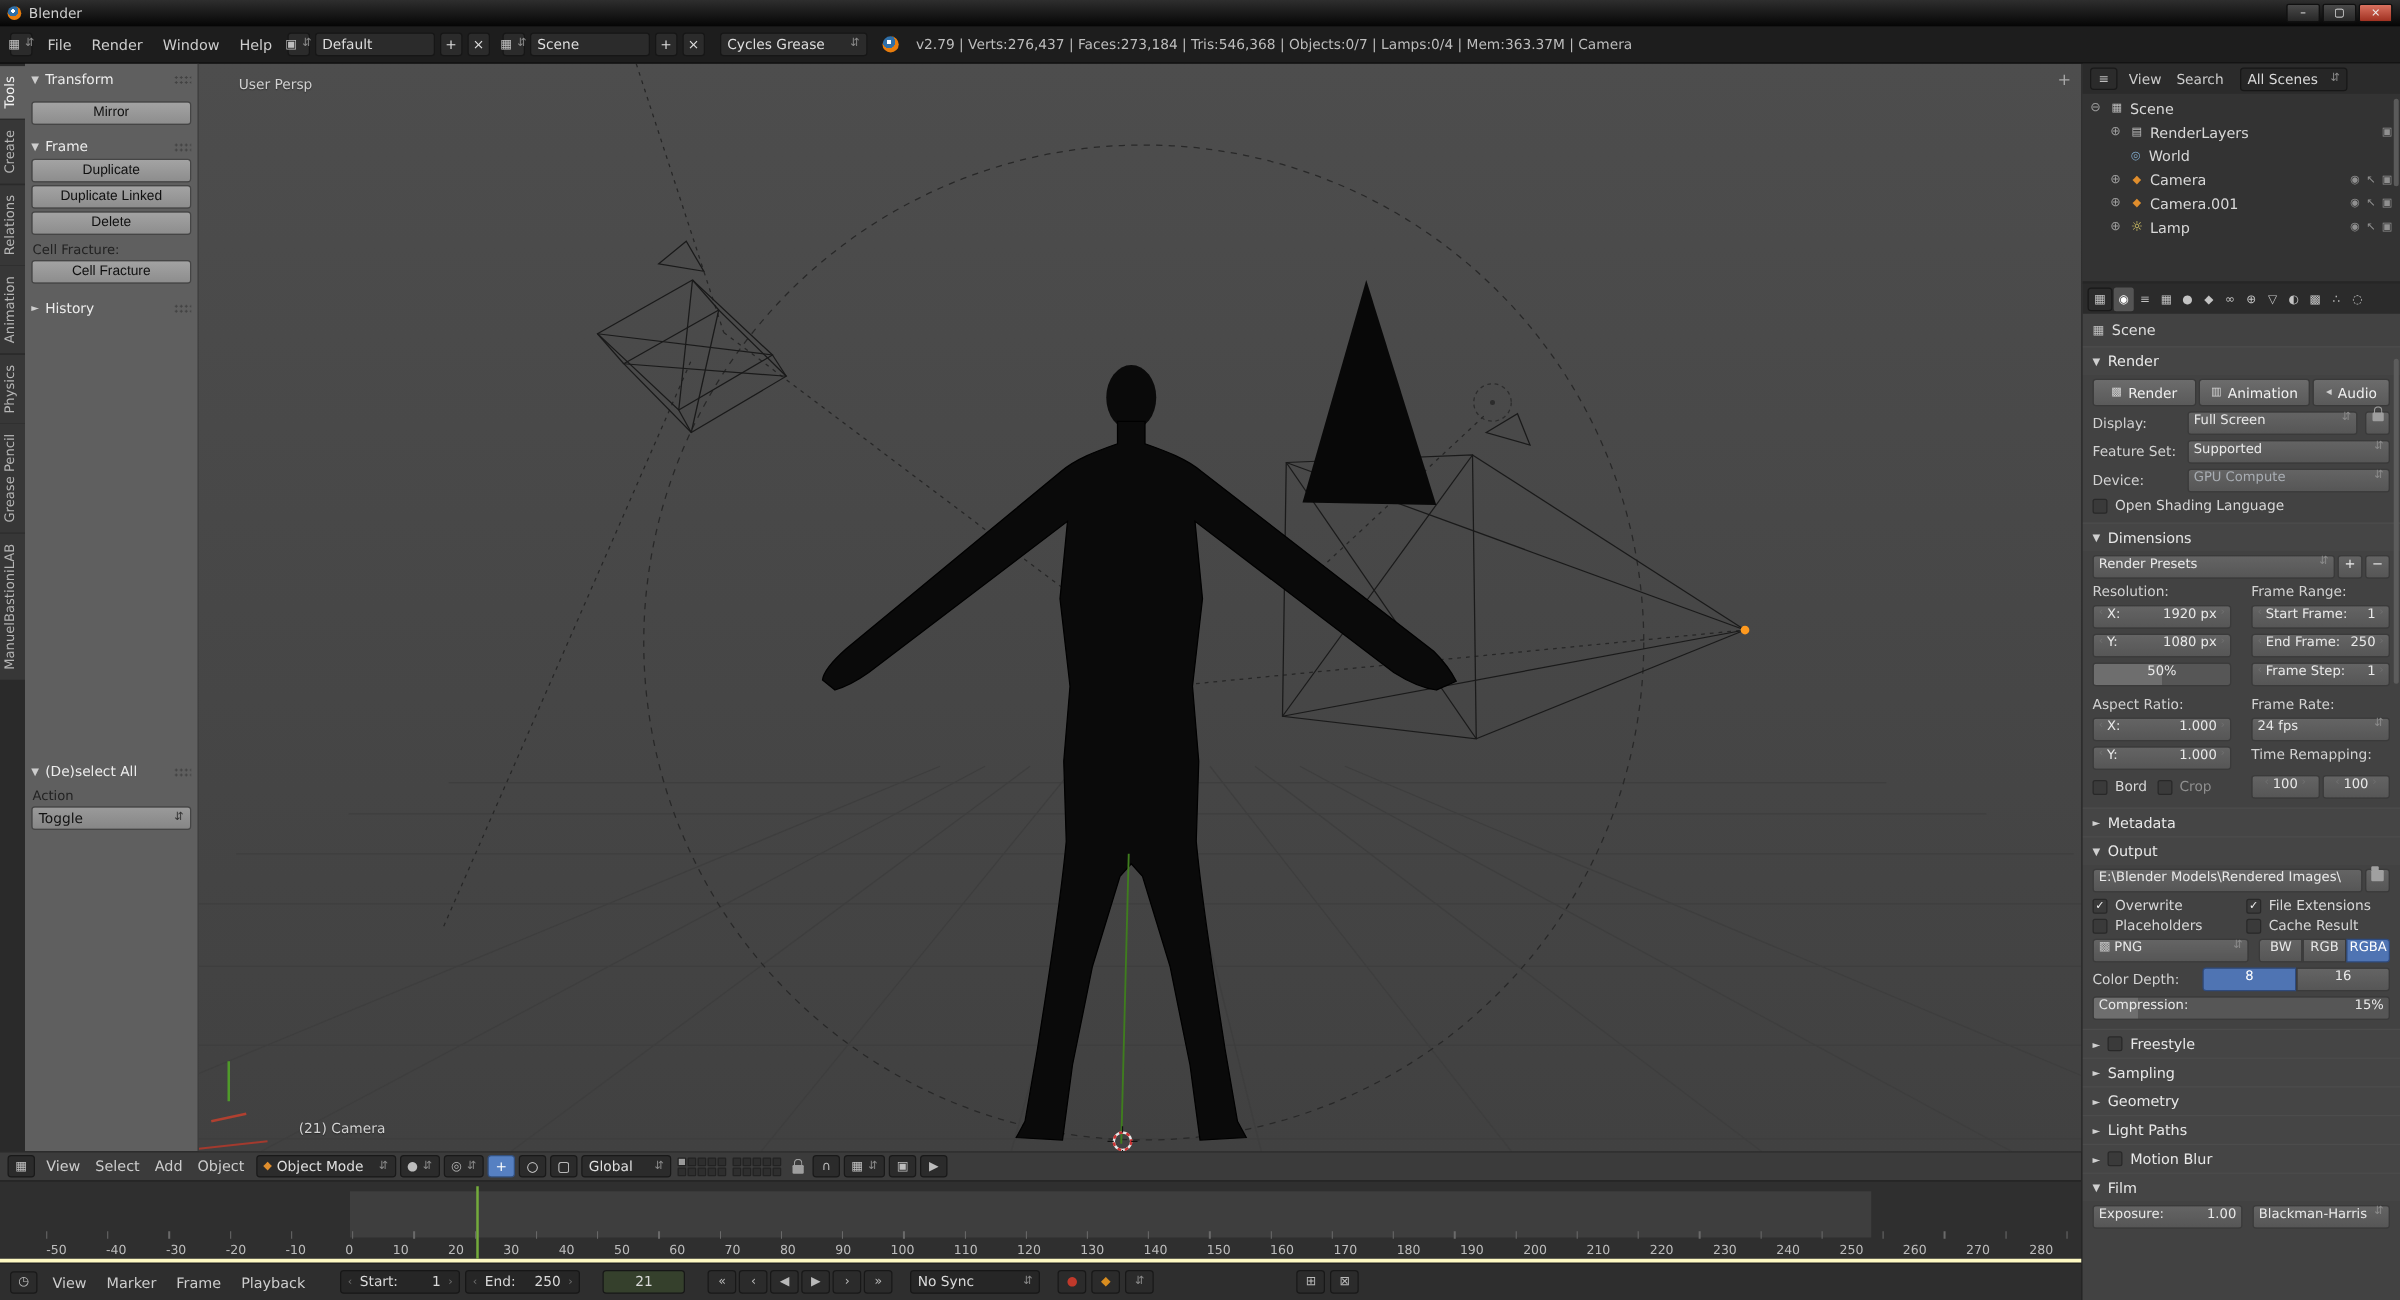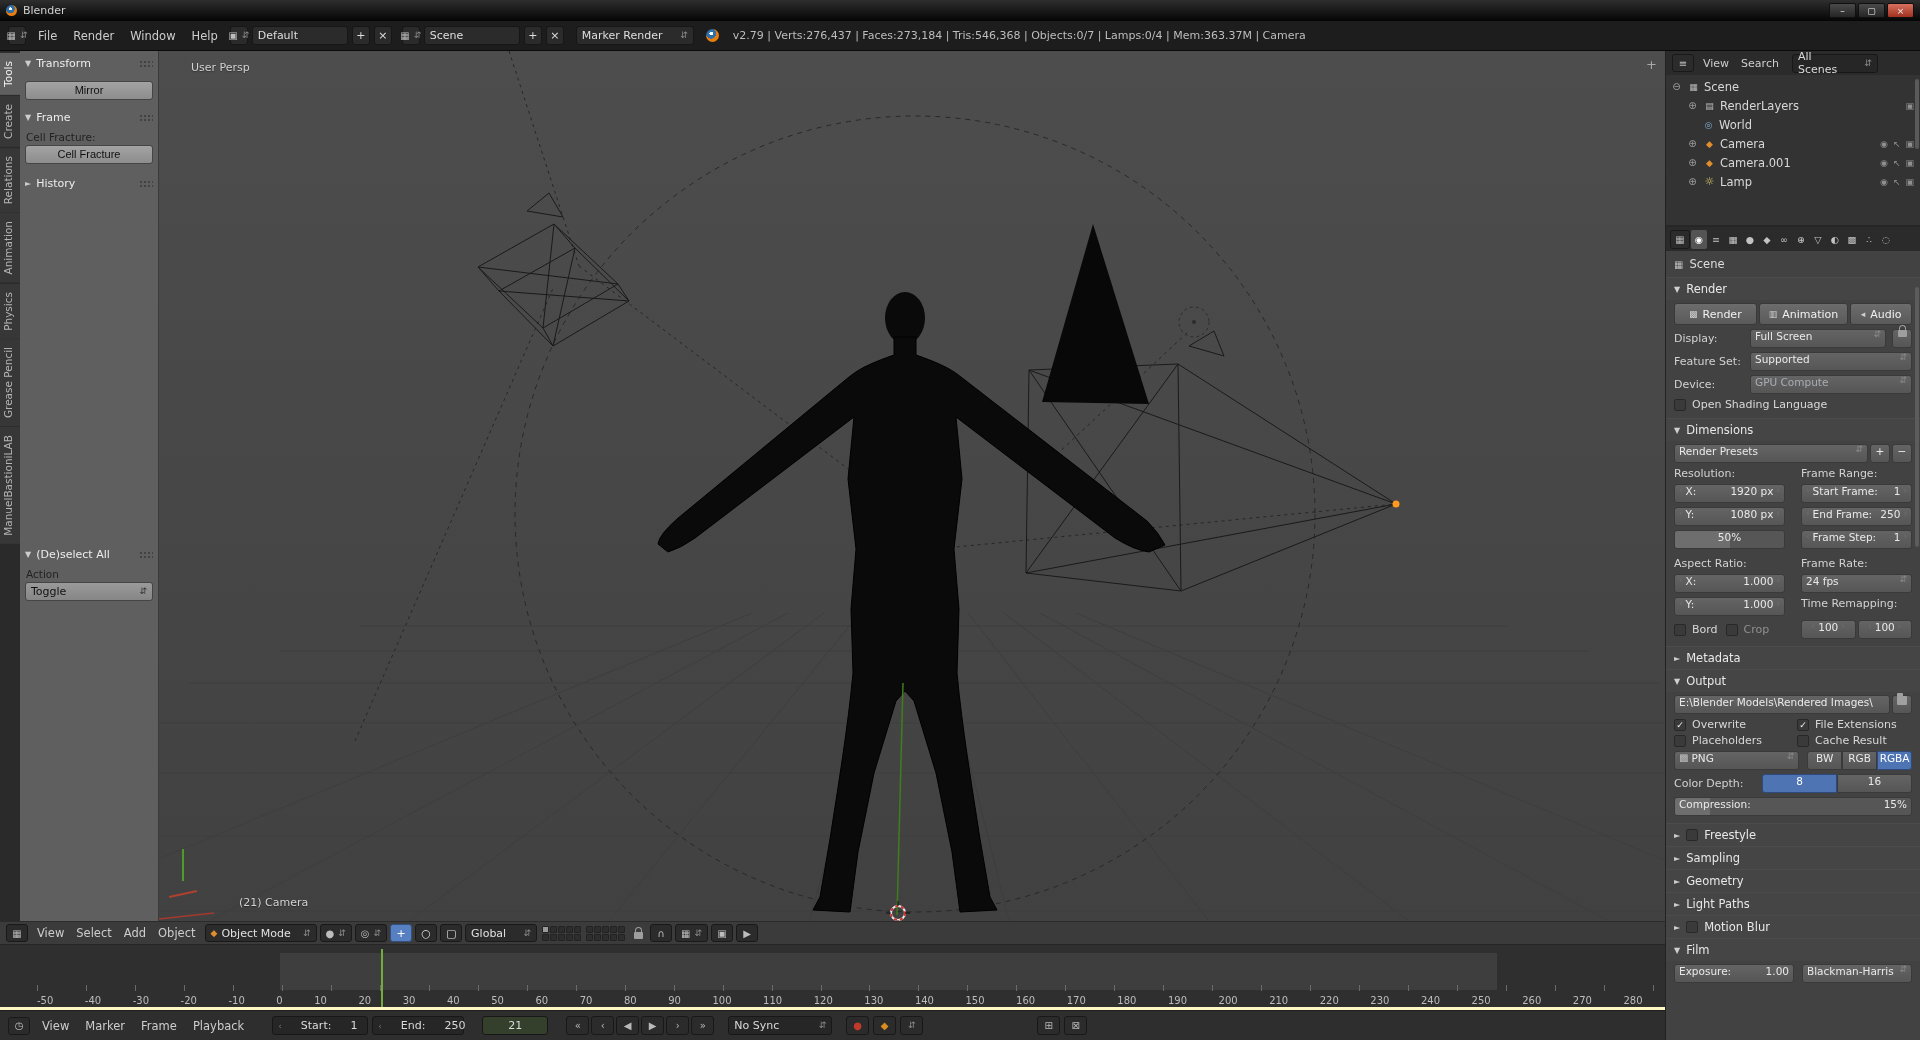--- a/index.html
+++ b/index.html
@@ -79,21 +79,21 @@
   
   .ruler{height:65px;background:#2f2f2f;position:relative;border-bottom:3px solid #fef9c3}
   .band{position:absolute;left:280px;width:1217px;top:8px;bottom:17px;background:#3e3e3e}
   .tickmarks{position:absolute;left:0;right:0;bottom:16px;height:6px;
     background-image:repeating-linear-gradient(90deg,#6a6a6a 0 1px,transparent 1px 48.97px);background-position:37px 0}
   .ticks{position:absolute;left:37px;right:22px;bottom:1px;display:flex;justify-content:space-between}
   .tick{font-size:10px;color:#bdbdbd}
   .playhead{position:absolute;left:381px;top:4px;bottom:0;width:2px;background:#74ab3c}
   .tlh{height:30px;background:#2e2e2e;border-top:1px solid #1f1f1f;display:flex;align-items:center;gap:4px;padding:0 8px}
   .tfield{height:19px;background:#262626;border:1px solid #171717;border-radius:3px;display:flex;align-items:center;
-    gap:19px;padding:0 5px;font-size:11px;color:#dadada}
+    gap:6px;padding:0 5px;font-size:11px;color:#dadada}
   .tfield .v{margin-left:auto}
   .tfield.frame{width:66px;background:#35402c;justify-content:center}
   .pbtn{width:23px;height:19px;background:#2b2b2b;border:1px solid #181818;border-radius:3px;color:#b9b9b9;
     display:flex;align-items:center;justify-content:center;font-size:10px}
   .arr{color:#6f6f6f;font-size:9px}
 
   
   .rightpanel{width:255px;background:#424242;border-left:1px solid #222;display:flex;flex-direction:column}
   .outliner{height:176px;display:flex;flex-direction:column;border-bottom:2px solid #262626;background:#333}
   .ehead{height:24px;background:#2b2b2b;display:flex;align-items:center;gap:3px;padding:0 6px;flex:0 0 auto}
@@ -180,21 +180,21 @@
   <span class="ibtn sq" style="margin-left:6px">
     <span class="gicon">▦</span>
     <span class="updn">⇵</span>
   </span>
   <span class="ibtn" style="width:96px">
     <span>Scene</span>
   </span>
   <span class="ibtn sq">+</span>
   <span class="ibtn sq">×</span>
   <span class="ibtn" style="width:118px;margin-left:8px">
-    <span>Marker Render</span>
+    <span>Cycles Grease</span>
     <span class="updn" style="margin-left:auto">⇵</span>
   </span>
   <span class="blogo" style="margin-left:8px"></span>
   <span class="stats">v2.79 | Verts:276,437 | Faces:273,184 | Tris:546,368 | Objects:0/7 | Lamps:0/4 | Mem:363.37M | Camera</span>
 </div>
 
 <div class="content">
   <div class="leftmain">
     <div class="workspace">
 
@@ -216,20 +216,26 @@
           <span class="grip"></span>
         </div>
         <div class="spacer"></div>
         <button class="shelf-btn">Mirror</button>
 
         <div class="phead-s" style="margin-top:6px">
           <span class="tri">▼</span>
           <span>Frame</span>
           <span class="grip"></span>
         </div>
+        <div>
+
+        <button class="shelf-btn">Duplicate</button>
+            <button class="shelf-btn">Duplicate Linked</button>
+            <button class="shelf-btn">Delete</button>
+          </div>
         <div class="sh-label">Cell Fracture:</div>
         <button class="shelf-btn">Cell Fracture</button>
 
         <div class="phead-s" style="margin-top:8px">
           <span class="tri">►</span>
           <span>History</span>
           <span class="grip"></span>
         </div>
 
         <div style="margin-top:352px">

